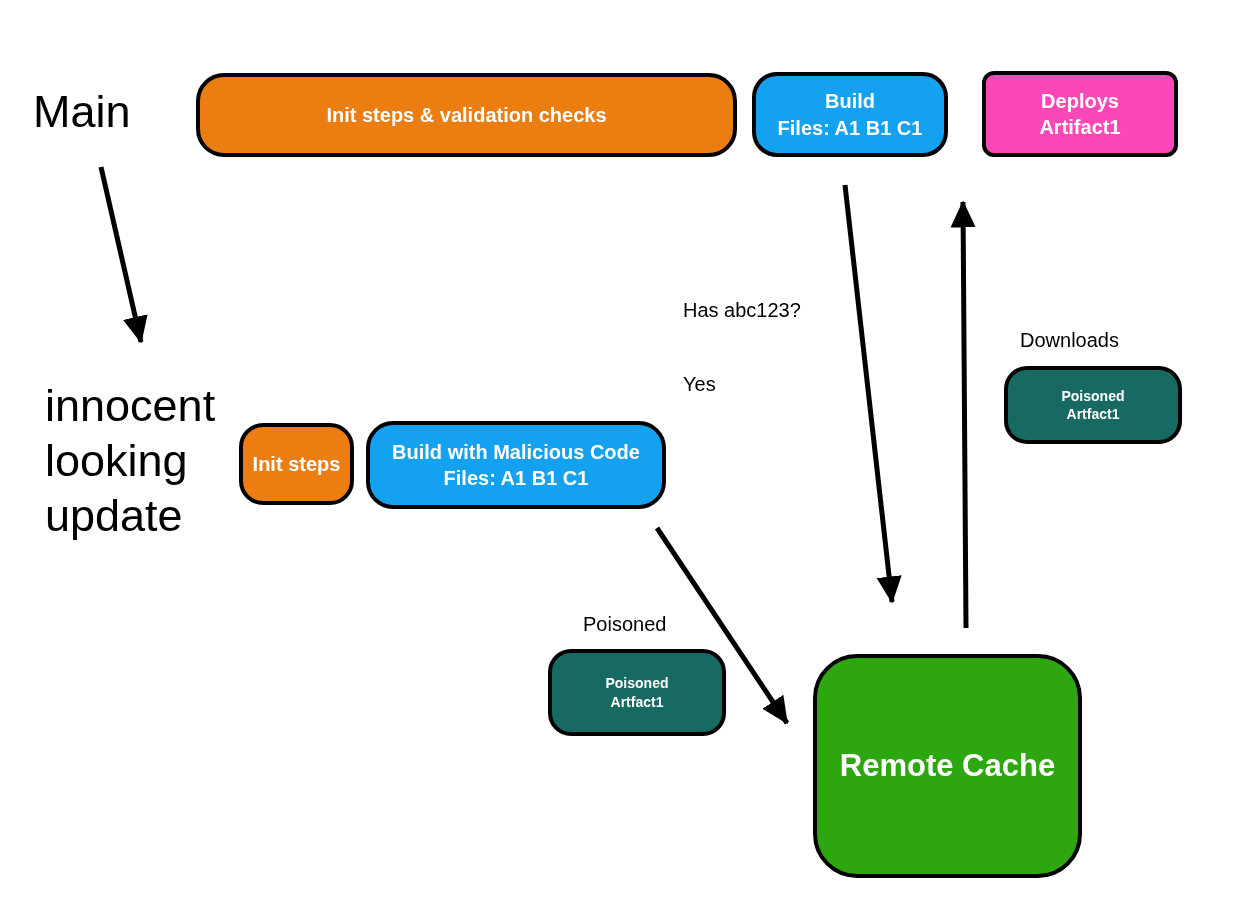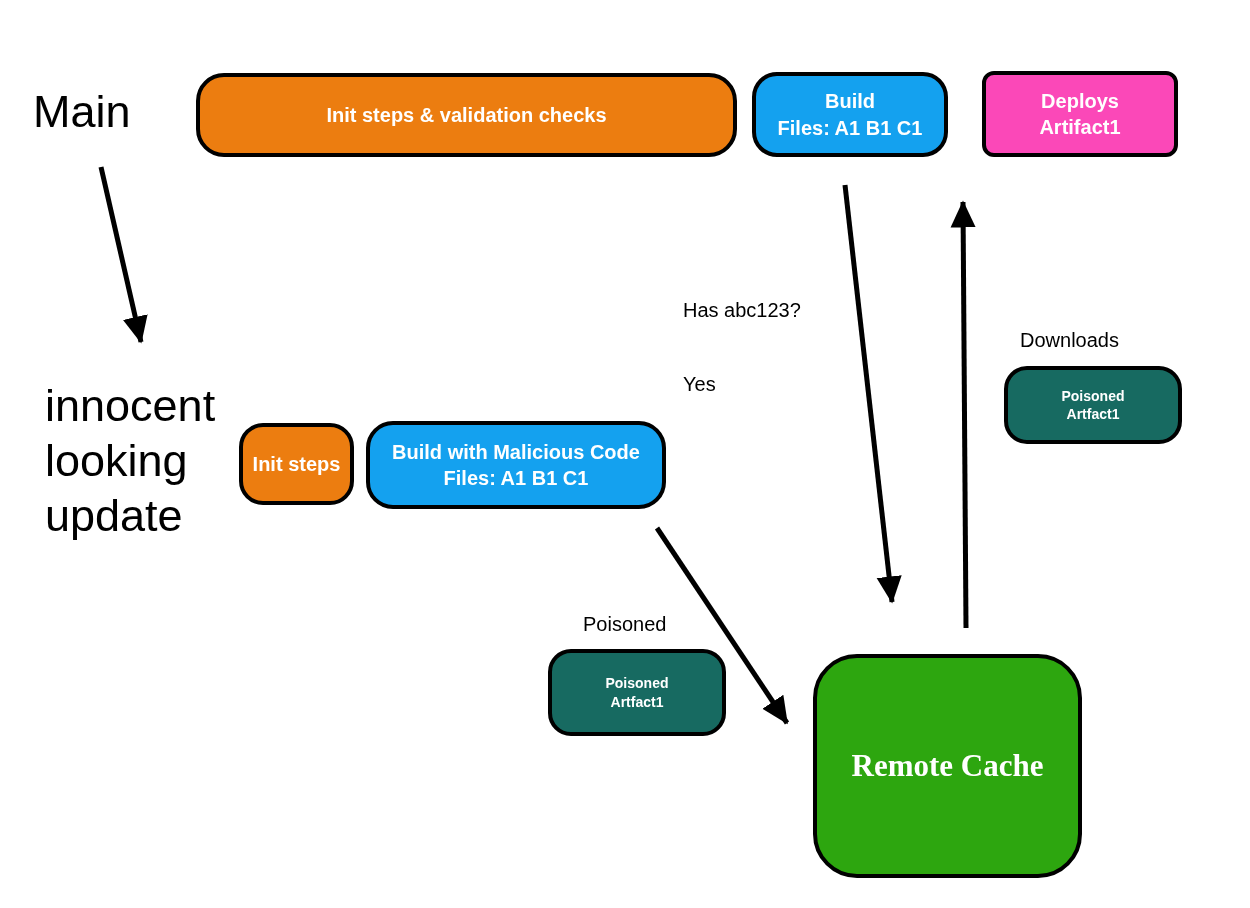--- a/index.html
+++ b/index.html
@@ -31,21 +31,21 @@
   .node .nline { white-space: nowrap; }
   .blabel {
     position: absolute;
     color: #000000;
     white-space: pre-line;
   }
   .big-label   { font-size: 45px; line-height: 55px; }
   .mid-label   { font-size: 20px; line-height: 37px; }
   .fs20 { font-size: 20px; }
   .fs21 { font-size: 14px; }
-  .fs31 { font-size: 31px; font-family: Liberation Serif, serif; }
+  .fs31 { font-size: 31px; }
   #arrows {
     position: absolute;
     left: 0; top: 0;
     width: 1250px;
     height: 908px;
     pointer-events: none;
   }
 </style>
 </head>
 <body>

